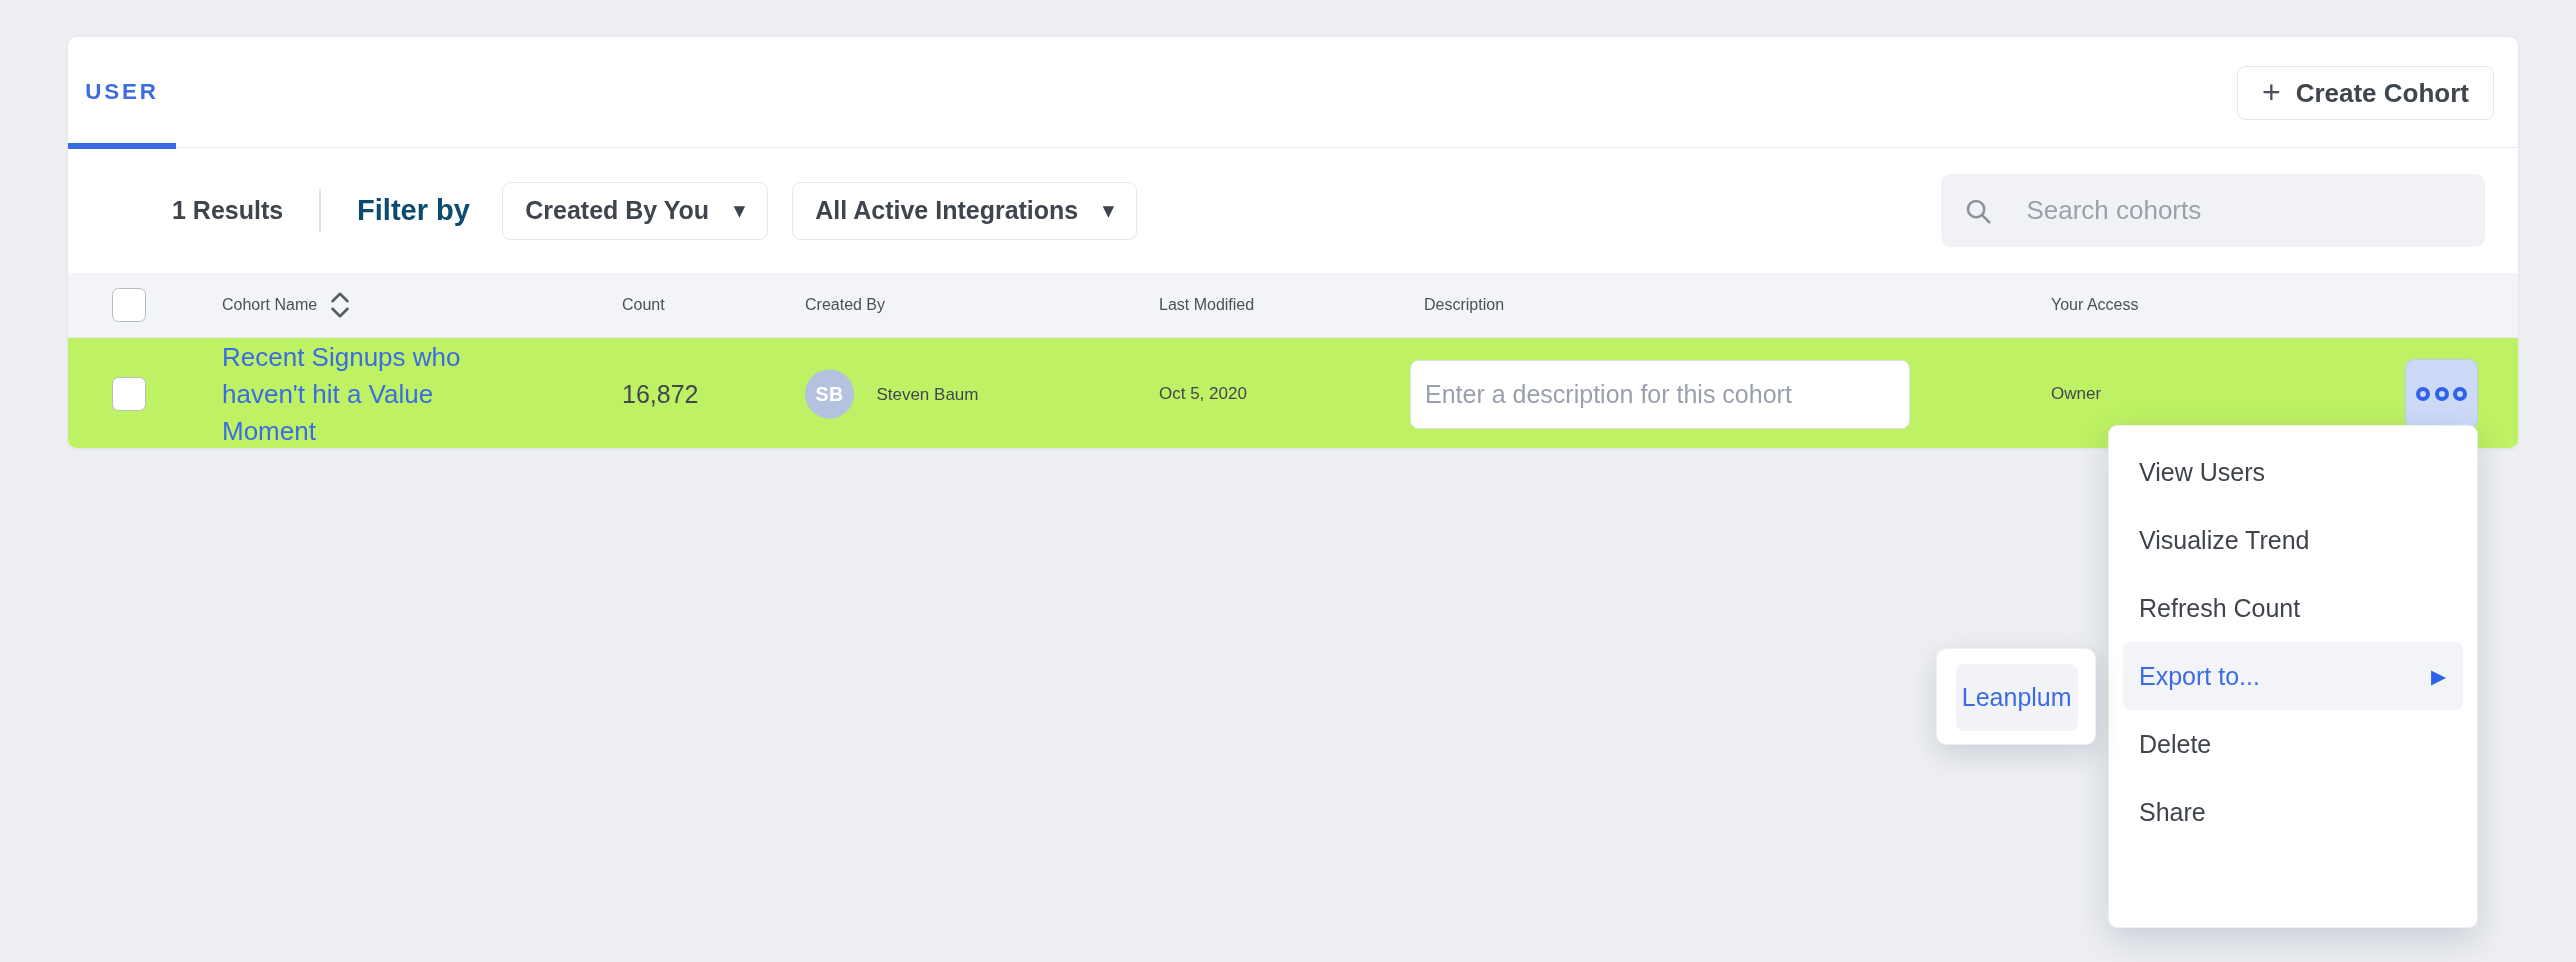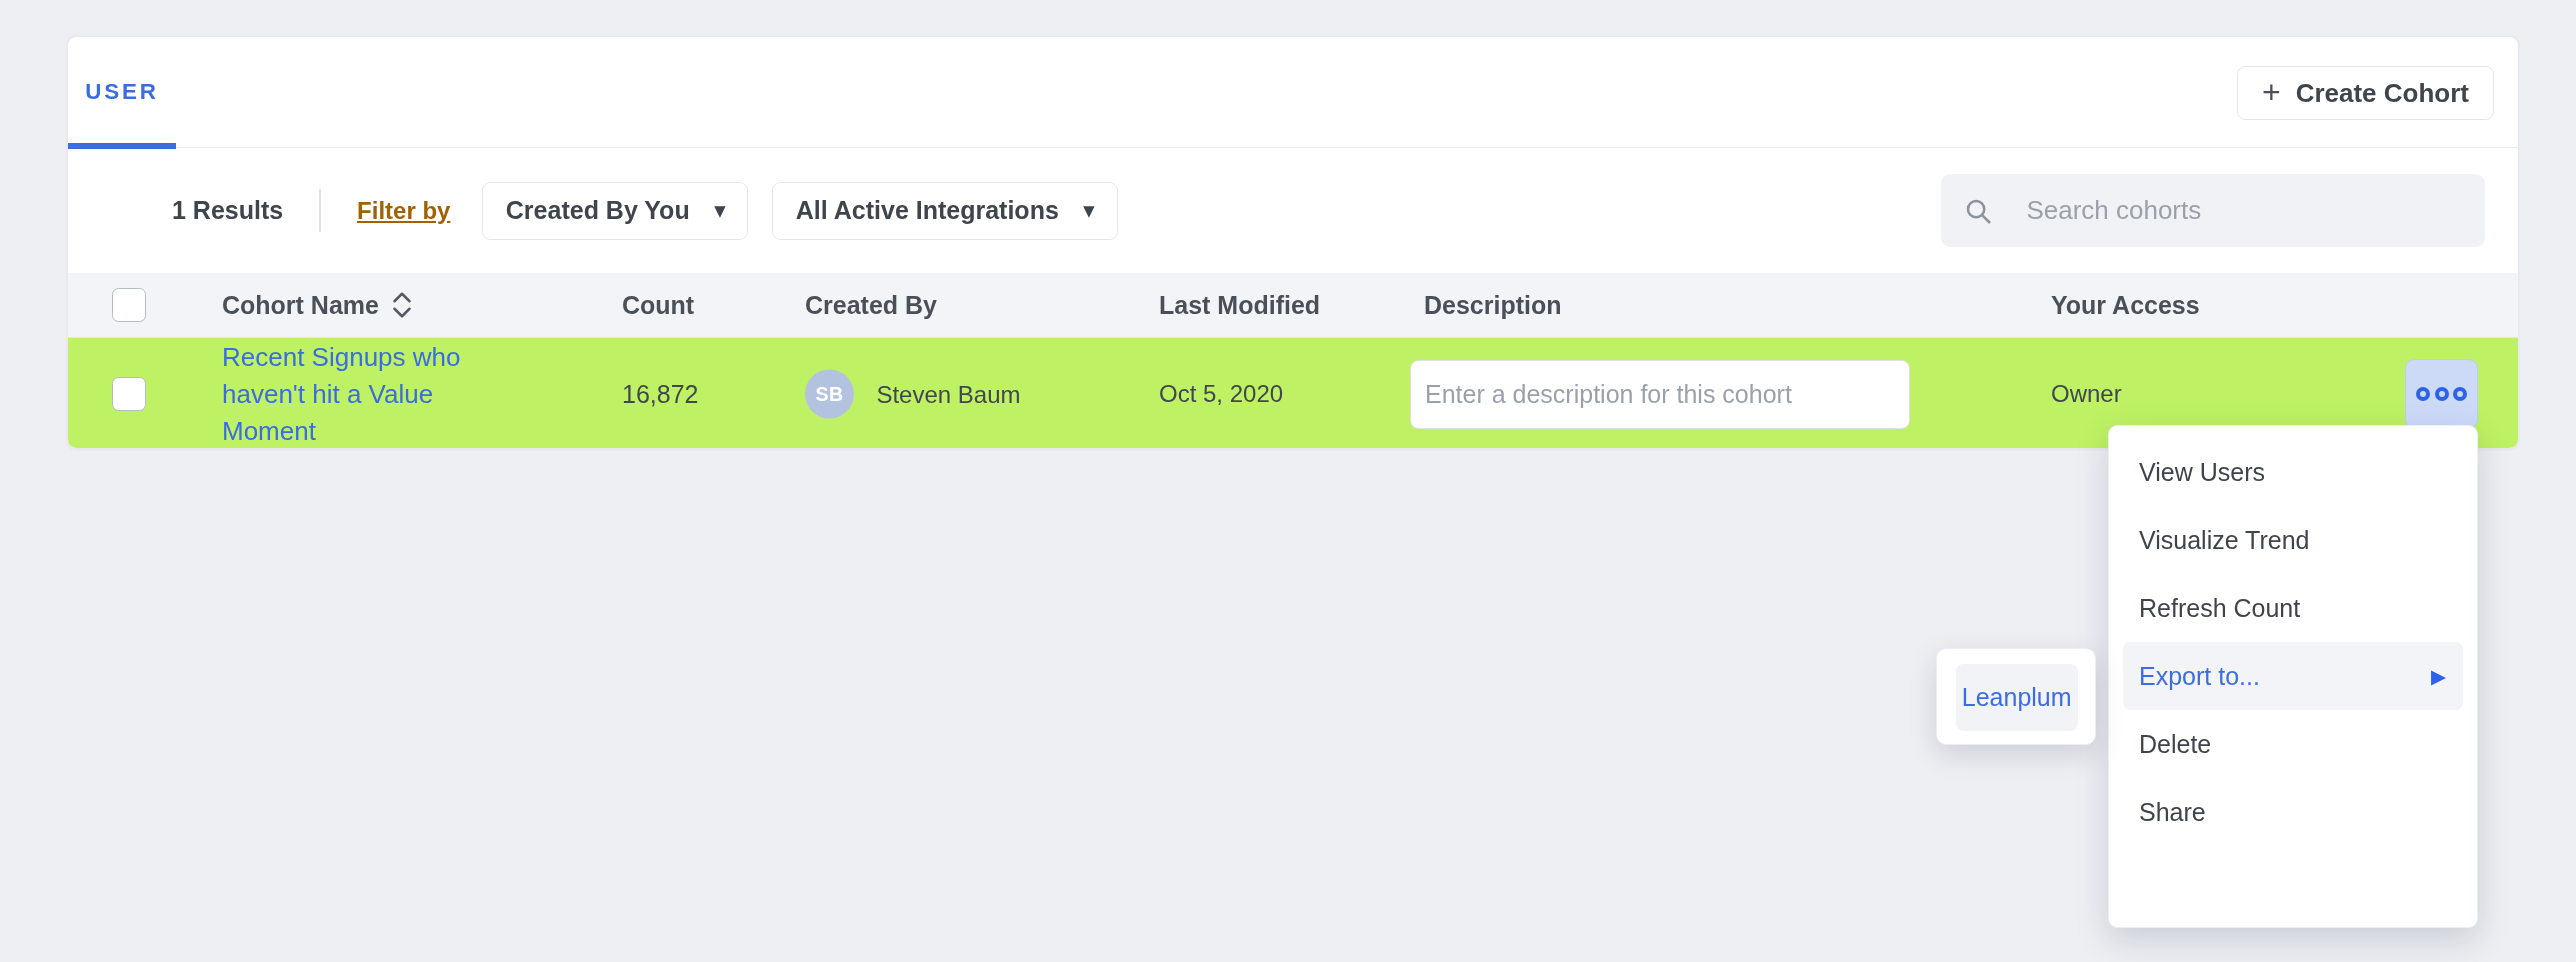--- a/index.html
+++ b/index.html
@@ -33,42 +33,42 @@
     font-family:inherit;font-size:26px;font-weight:600;color:#3f454d;cursor:pointer;
   }
   .create-btn .plus{font-size:32px;font-weight:400;color:#4a5058;line-height:1;margin-top:-2.8px;}
   
   .filterbar{
     position:relative;height:125px;display:flex;align-items:center;
     padding-left:104px;padding-right:33px;box-sizing:border-box;
   }
   .results{font-size:25px;font-weight:600;color:#3f454d;}
   .vdiv{width:1.9px;height:43px;background:#dfe2e7;margin:0 36px;}
-  .filterby{font-size:24px;font-weight:600;color:#a16207;text-decoration:underline;}
+  .filterby{font-size:29px;font-weight:600;color:#0c4a6e;}
   .dropdown{
     display:flex;align-items:center;gap:25px;height:58px;padding:0 22.4px;
     margin-left:32px;background:#fff;border:1.9px solid #e3e6eb;border-radius:8.4px;
     font-family:inherit;font-size:25px;font-weight:600;color:#3f454d;cursor:pointer;
   }
   .dropdown + .dropdown{margin-left:24px;}
   .caret{font-size:20.6px;color:#3f454d;line-height:1;}
   .spacer{flex:1;}
   .search{
     width:544px;height:73px;background:#f1f2f5;border-radius:9.3px;
     display:flex;align-items:center;padding:0 22.4px;box-sizing:border-box;gap:31px;
   }
   .search input{
     flex:1;border:none;background:transparent;outline:none;
     font-family:inherit;font-size:26px;color:#3f444c;
   }
   .search input::placeholder{color:#9aa1ac;}
   
   .thead{
     position:relative;height:64px;background:#f3f4f7;border-bottom:0.9px solid #e6e8ed;
-    font-size:25px;font-weight:700;color:#4a5059;
+    font-size:16px;font-weight:400;color:#4a5059;
   }
   .trow{position:relative;height:112px;background:#bef264;}
   .cell{position:absolute;top:50%;transform:translateY(-50%);}
   .c-check{left:44px;}
   .c-name{left:154px;}
   .c-count{left:554px;}
   .c-created{left:737px;}
   .c-modified{left:1091px;}
   .c-desc{left:1356px;}
   .c-access{left:1983px;}
@@ -81,21 +81,21 @@
     display:block;width:250px;font-size:26px;line-height:37px;color:#3b6ce1;
     text-decoration:none;cursor:pointer;
   }
   .count-val{font-size:25px;color:#42474f;}
   .created-cell{display:flex;align-items:center;gap:22.4px;}
   .avatar{
     width:49px;height:49px;border-radius:50%;background:#b3c2df;
     display:flex;align-items:center;justify-content:center;
     color:#fff;font-size:19.6px;font-weight:600;letter-spacing:0.5px;
   }
-  .person,.date-val,.access-val{font-size:24px;color:#42474f;}
+  .person,.date-val,.access-val{font-size:17px;color:#42474f;}
   .desc-input{
     position:absolute;left:1342px;top:21.5px;width:500px;height:69px;box-sizing:border-box;
     background:#fff;border:1.9px solid #dde0e6;border-radius:8.4px;padding:0 14px;
     font-family:inherit;font-size:25px;color:#3f444c;outline:none;
   }
   .desc-input::placeholder{color:#9aa1ac;}
   .kebab-btn{
     position:absolute;left:2337px;top:20.6px;width:73px;height:70px;
     background:#ccdaf8;border:0.9px solid #b9cdf5;border-radius:9.3px;
     display:flex;align-items:center;justify-content:center;gap:4.7px;cursor:pointer;

